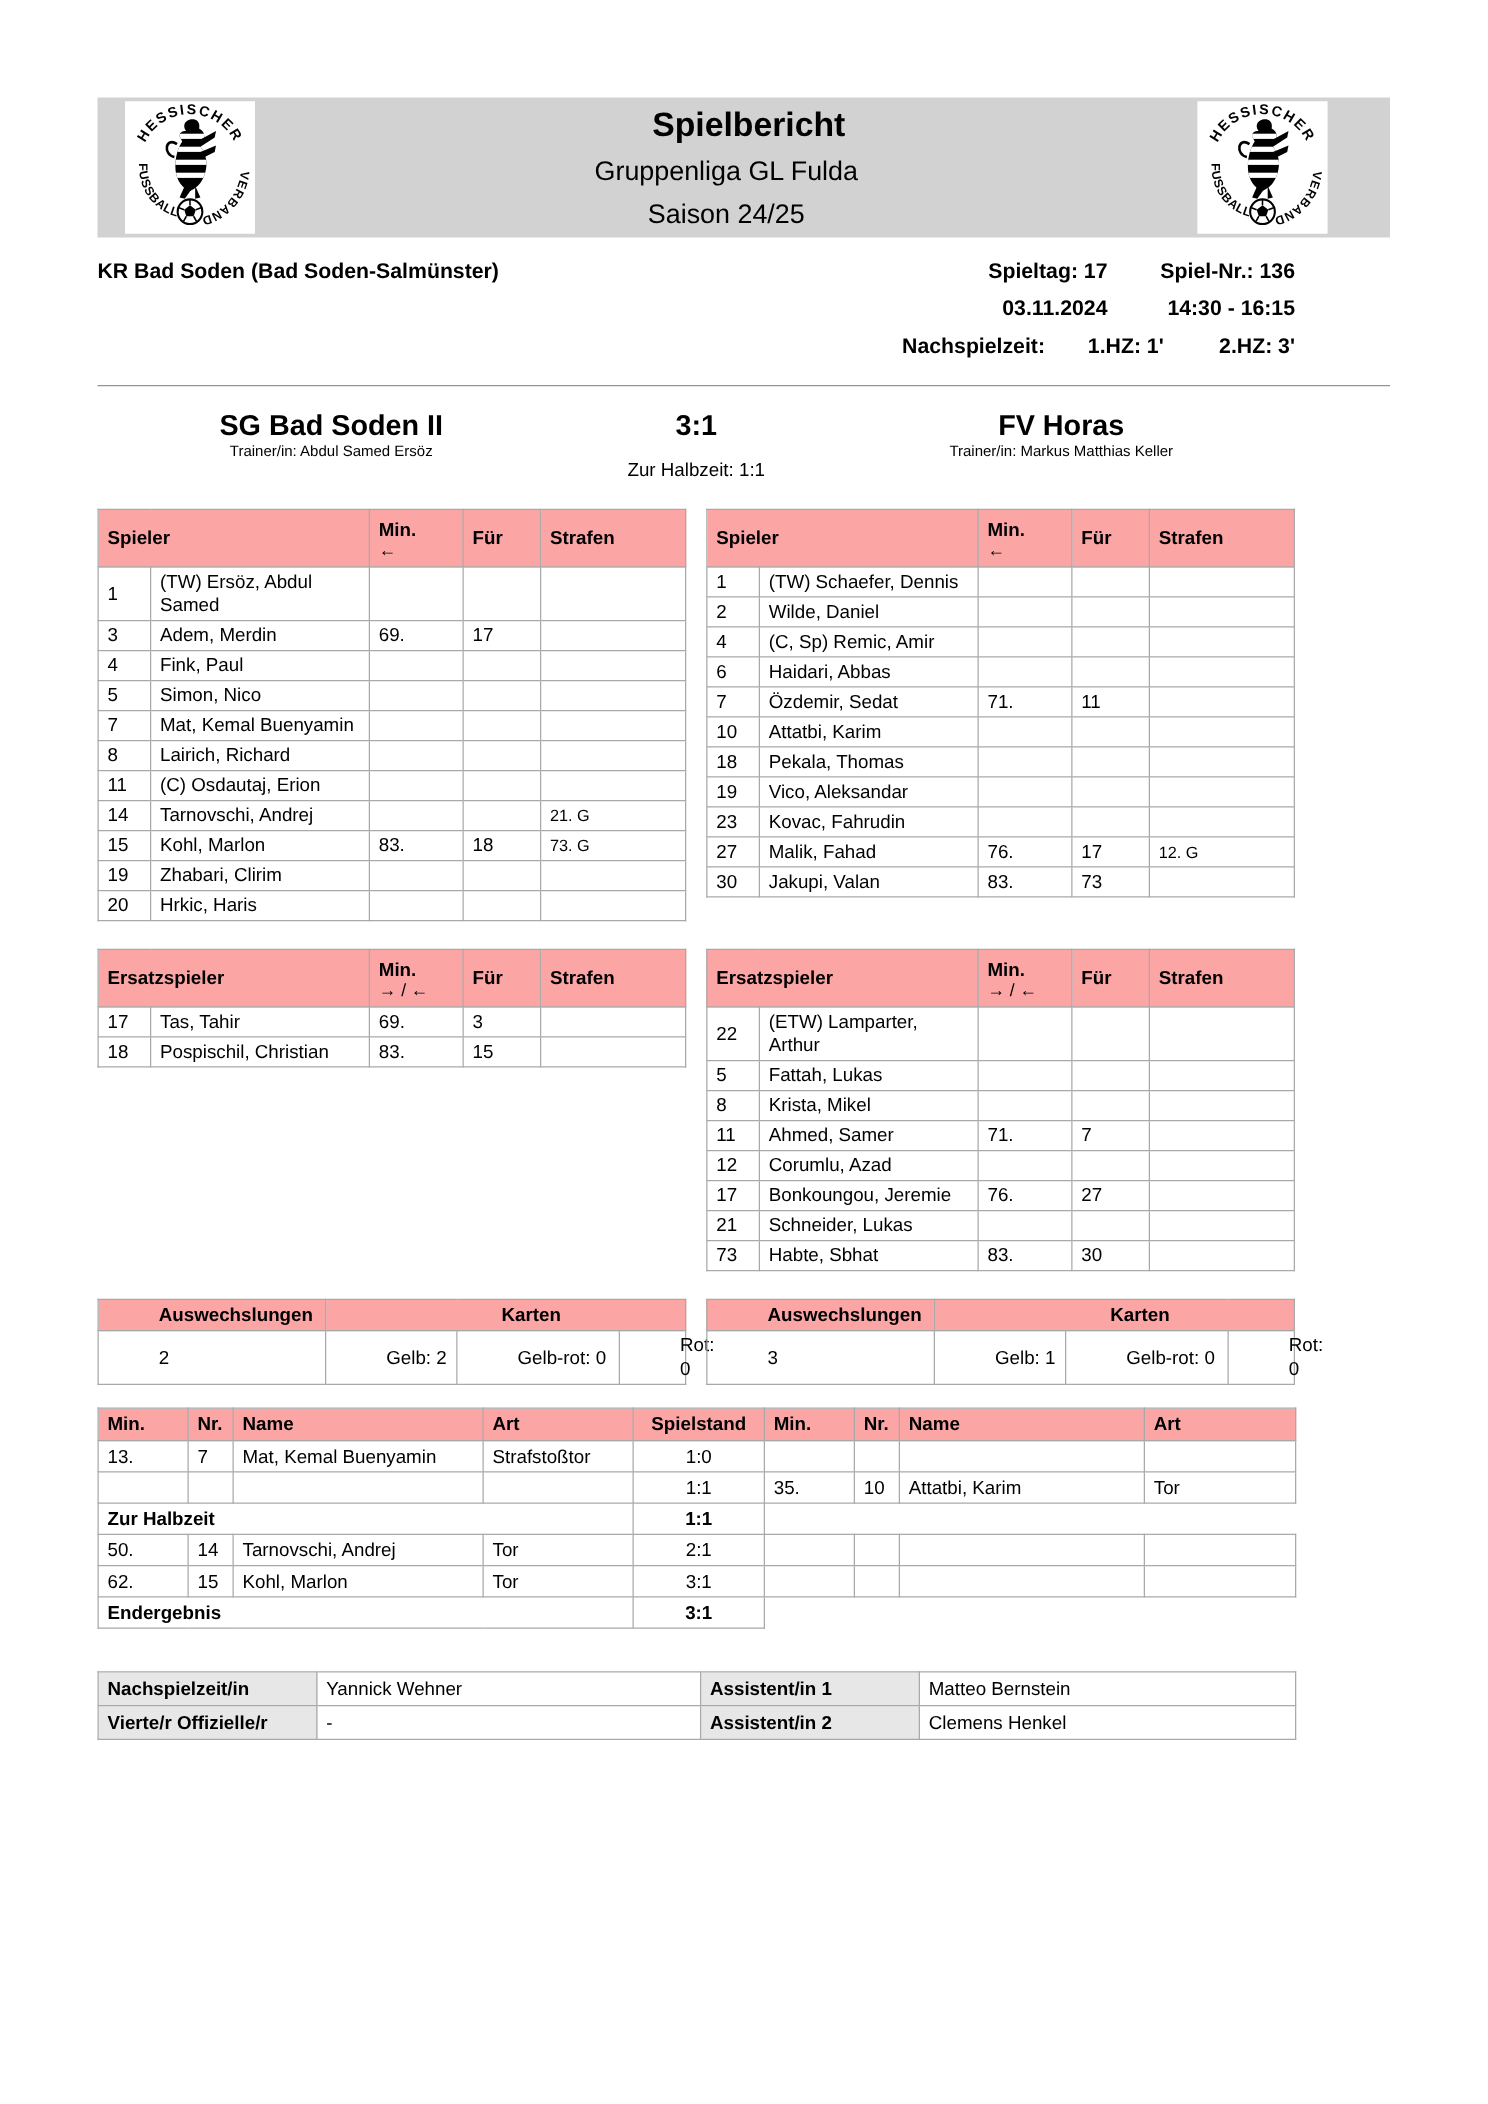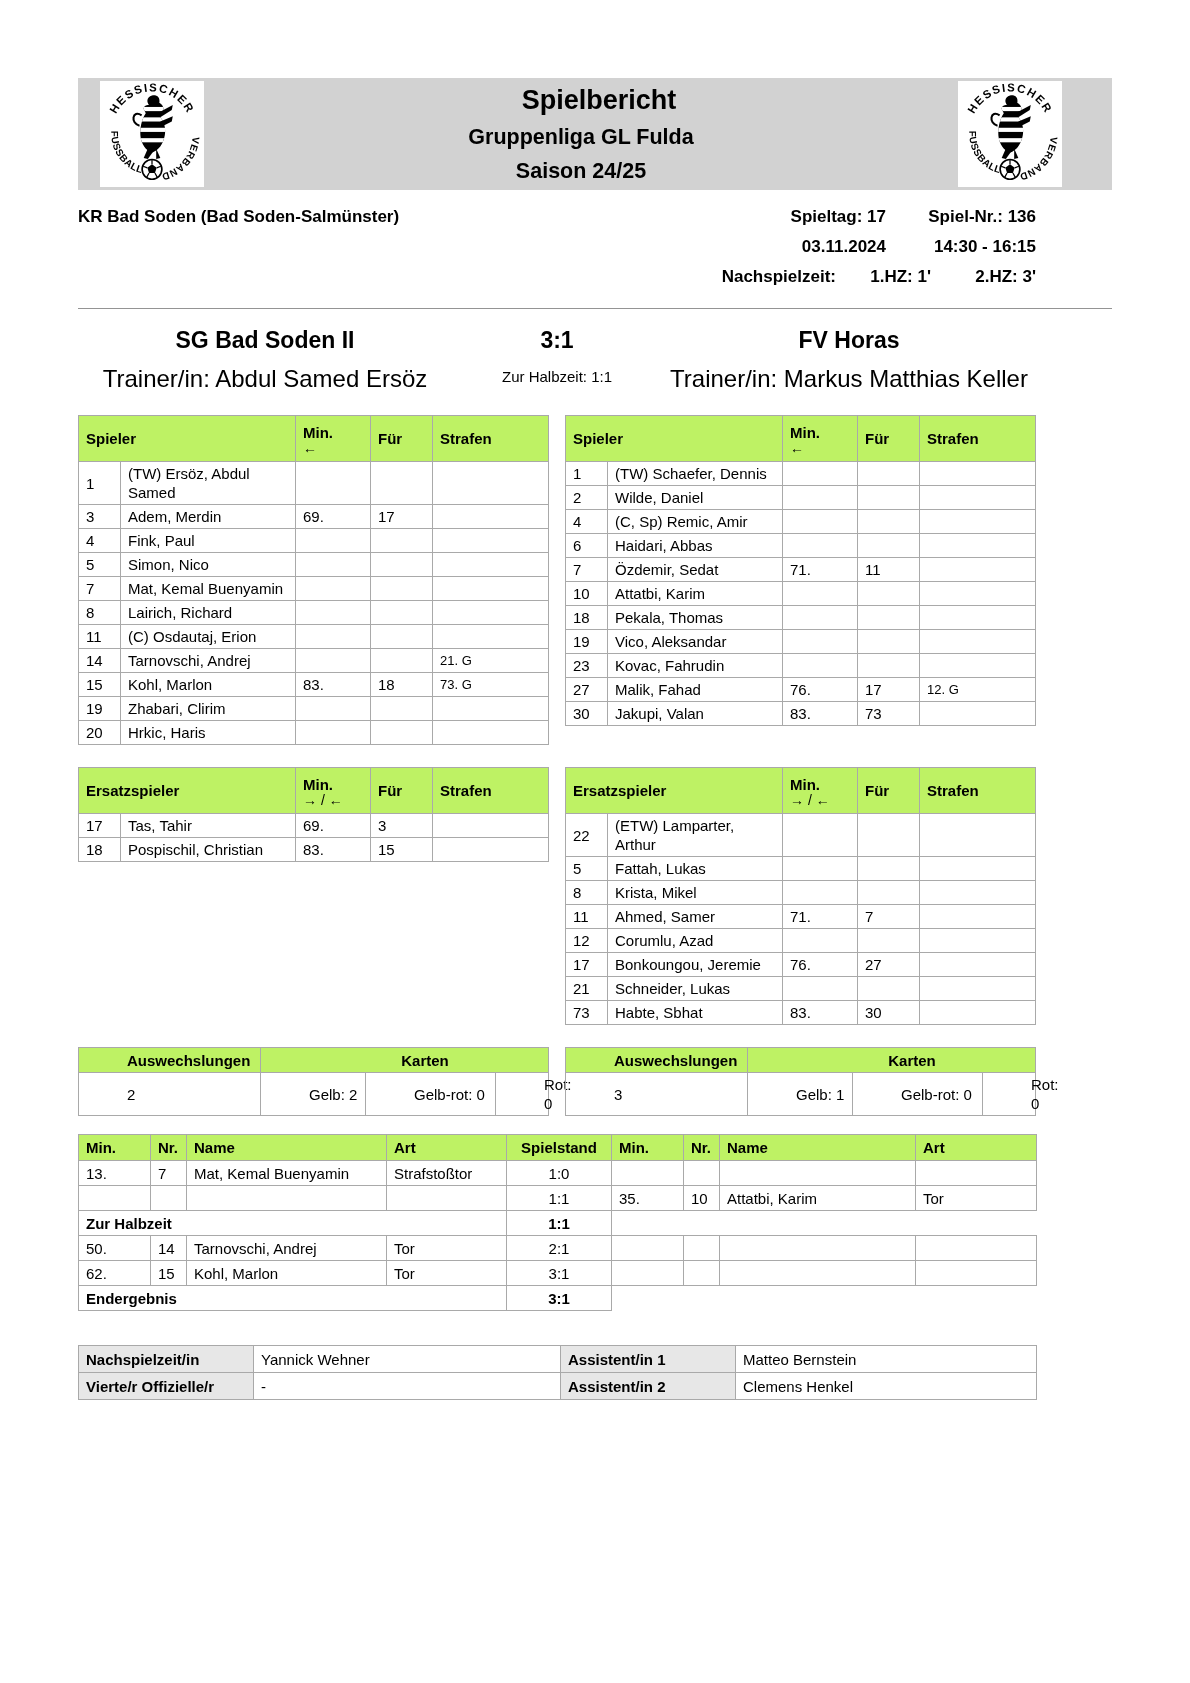--- a/index.html
+++ b/index.html
@@ -7,46 +7,46 @@
   .page { position:relative; width:1190px; height:1683px; background:#fff; overflow:hidden; }
 
   
   .band { margin:78px 0 0 78px; width:1034px; height:112px; background:#d2d2d2;
           display:flex; align-items:center; }
   .logo-box { width:104px; height:106px; background:#fff; flex:0 0 auto; }
   .logo-left { margin-left:22px; }
   .logo-right { margin-right:50px; }
   .band-titles { flex:1 1 auto; text-align:center; }
   .band-title { font-size:27px; font-weight:bold;margin-left:36px; }
-  .band-sub { font-size:21.5px; font-weight:bold; margin-top:9px; }
+  .band-sub { font-size:21.5px; font-weight:normal; margin-top:9px; }
 
   
   .meta { margin:12px 0 0 78px; width:958px; display:flex; justify-content:space-between; }
   .meta-left div, .meta-right div { font-size:17px; font-weight:bold; line-height:30px; }
   .meta-right { text-align:right; }
   .meta-right span { display:inline-block; }
   .w150 { width:150px; text-align:right; }
   .w95 { width:95px; text-align:right; }
   .w105 { width:105px; text-align:right; }
 
   .rule { margin:16px 0 0 78px; width:1034px; border-top:1px solid #949494; }
 
   
   .match { margin:18px 0 0 78px; width:958px; display:grid;
            grid-template-columns: 1fr 210px 1fr; }
   .match .cell { text-align:center; }
   .team-name, .score-big { font-size:23px; font-weight:bold; }
-  .trainer { font-size:24px; margin-top:11px; }
+  .trainer { font-size:12px; }
   .halftime { font-size:15px; margin-top:14px; }
 
   
   table { border-collapse:collapse; table-layout:fixed; }
   td, th { border:1px solid #a9a9a9; font-size:15px; font-weight:normal;
            text-align:left; padding:2px 7px; vertical-align:middle; line-height:19px; }
-  th { background:#bef264; font-weight:bold; }
+  th { background:#fca5a5; font-weight:bold; }
   .tables-row { margin:22px 0 0 78px; width:958px; display:flex; justify-content:space-between; align-items:flex-start; }
   .squad { width:470px; }
   .squad th { height:46px; vertical-align:middle; }
   .squad td { height:24px; }
   .arrow { font-weight:normal; font-size:14px; line-height:13px; }
   .pen { font-size:13px; }
   .nr-col { text-align:left; }
 
   
   .cards { width:470px; }

